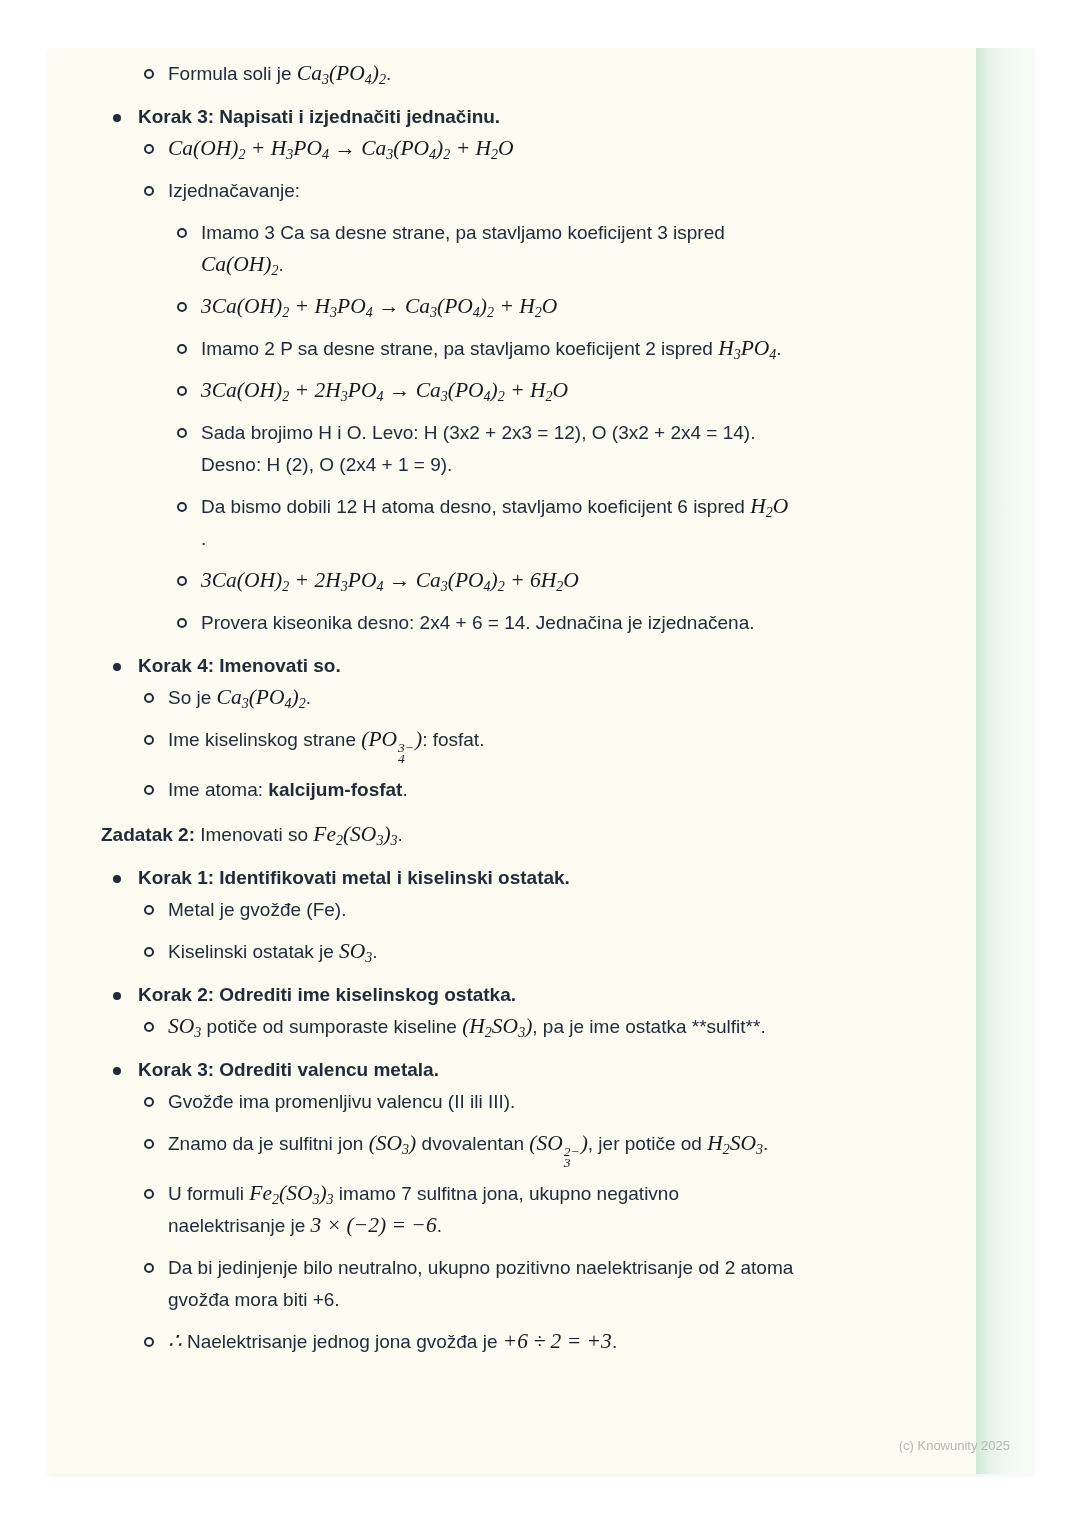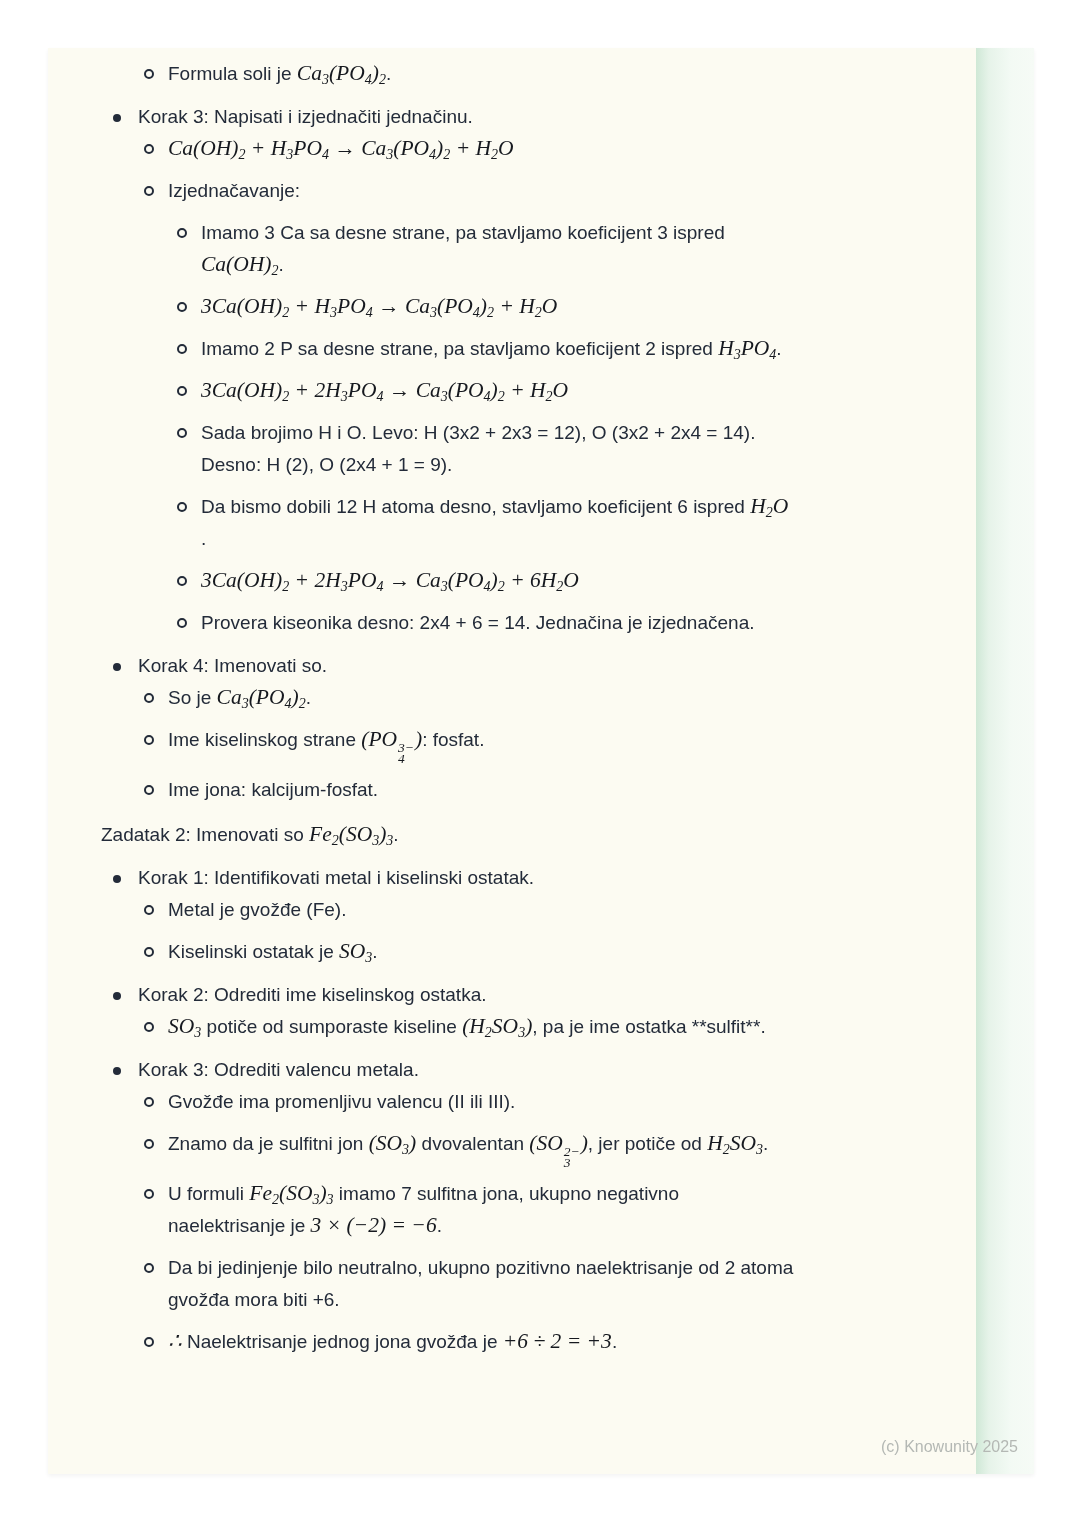--- a/index.html
+++ b/index.html
@@ -21,35 +21,35 @@
   .li{position:relative;font-size:19px;line-height:32px;color:var(--text,#232b39);margin-bottom:10px}
   .lvl1{padding-left:79px;margin-top:11px;margin-bottom:0}
   .lvl2{padding-left:109px}
   .lvl3{padding-left:142px}
   .para{padding-left:42px;margin-top:13px}
   .content .li:first-child{margin-top:0}
   .marker{position:absolute;border-radius:50%;box-sizing:border-box}
   .lvl1 .marker{left:54px;top:13px;width:8px;height:8px;background:var(--text,#232b39)}
   .lvl2 .marker{left:85px;top:11px;width:10px;height:10px;border:2px solid var(--text,#232b39)}
   .lvl3 .marker{left:118px;top:11px;width:10px;height:10px;border:2px solid var(--text,#232b39)}
-  .b{font-weight:400}
+  .b{font-weight:700}
   .t{font-weight:400}
   .math{
     font-family:"Liberation Serif","DejaVu Serif",serif;
     font-style:italic;font-size:21.5px;line-height:1;
     color:var(--math,#16191f);
   }
   .math sub{font-size:14px;line-height:1;vertical-align:-4px}
   .supsub{
     display:inline-flex;flex-direction:column;align-items:flex-start;
     font-size:13.5px;line-height:11px;vertical-align:-6px;margin:0 1px;
   }
   .watermark{
-    position:absolute;right:16px;top:1390px;z-index:3;
-    font-size:16px;color:var(--wm,#b4b8b4);
+    position:absolute;right:24px;top:1390px;z-index:3;
+    font-size:13px;color:var(--wm,#b4b8b4);
   }
 </style>
 </head>
 <body>
 
 <div class="page">
   <div class="accent"></div>
   <div class="content" id="content">
       <div class="li lvl2"><span class="marker"></span><span class="t">Formula soli je </span><span class="math">Ca<sub>3</sub>(PO<sub>4</sub>)<sub>2</sub></span><span class="t">.</span></div>
       <div class="li lvl1"><span class="marker"></span><span class="b">Korak 3: Napisati i izjednačiti jednačinu.</span></div>
@@ -62,21 +62,21 @@
       <div class="li lvl3"><span class="marker"></span><span class="t">Sada brojimo H i O. Levo: H (3x2 + 2x3 = 12), O (3x2 + 2x4 = 14).</span><br><span class="t">Desno: H (2), O (2x4 + 1 = 9).</span></div>
       <div class="li lvl3"><span class="marker"></span><span class="t">Da bismo dobili 12 H atoma desno, stavljamo koeficijent 6 ispred </span><span class="math">H<sub>2</sub>O</span><br><span class="t">.</span></div>
       <div class="li lvl3"><span class="marker"></span><span class="math">3Ca(OH)<sub>2</sub> + 2H<sub>3</sub>PO<sub>4</sub> → Ca<sub>3</sub>(PO<sub>4</sub>)<sub>2</sub> + 6H<sub>2</sub>O</span></div>
       <div class="li lvl3"><span class="marker"></span><span class="t">Provera kiseonika desno: 2x4 + 6 = 14. Jednačina je izjednačena.</span></div>
       <div class="li lvl1"><span class="marker"></span><span class="b">Korak 4: Imenovati so.</span></div>
       <div class="li lvl2"><span class="marker"></span><span class="t">So je </span><span class="math">Ca<sub>3</sub>(PO<sub>4</sub>)<sub>2</sub></span><span class="t">.</span></div>
       <div class="li lvl2"><span class="marker"></span><span class="t">Ime kiselinskog strane </span><span class="math">(PO<span class="supsub">
             <span>3−</span>
             <span>4</span>
           </span>)</span><span class="t">: fosfat.</span></div>
-      <div class="li lvl2"><span class="marker"></span><span class="t">Ime jona: </span><span class="b">kalcijum-fosfat</span><span class="t">.</span></div>
+      <div class="li lvl2"><span class="marker"></span><span class="t">Ime atoma: </span><span class="b">kalcijum-fosfat</span><span class="t">.</span></div>
       <div class="li para"><span class="b">Zadatak 2:</span><span class="t"> Imenovati so </span><span class="math">Fe<sub>2</sub>(SO<sub>3</sub>)<sub>3</sub></span><span class="t">.</span></div>
       <div class="li lvl1"><span class="marker"></span><span class="b">Korak 1: Identifikovati metal i kiselinski ostatak.</span></div>
       <div class="li lvl2"><span class="marker"></span><span class="t">Metal je gvožđe (Fe).</span></div>
       <div class="li lvl2"><span class="marker"></span><span class="t">Kiselinski ostatak je </span><span class="math">SO<sub>3</sub></span><span class="t">.</span></div>
       <div class="li lvl1"><span class="marker"></span><span class="b">Korak 2: Odrediti ime kiselinskog ostatka.</span></div>
       <div class="li lvl2"><span class="marker"></span><span class="math">SO<sub>3</sub></span><span class="t"> potiče od sumporaste kiseline </span><span class="math">(H<sub>2</sub>SO<sub>3</sub>)</span><span class="t">, pa je ime ostatka **sulfit**.</span></div>
       <div class="li lvl1"><span class="marker"></span><span class="b">Korak 3: Odrediti valencu metala.</span></div>
       <div class="li lvl2"><span class="marker"></span><span class="t">Gvožđe ima promenljivu valencu (II ili III).</span></div>
       <div class="li lvl2"><span class="marker"></span><span class="t">Znamo da je sulfitni jon </span><span class="math">(SO<sub>3</sub>)</span><span class="t"> dvovalentan </span><span class="math">(SO<span class="supsub">
             <span>2−</span>

